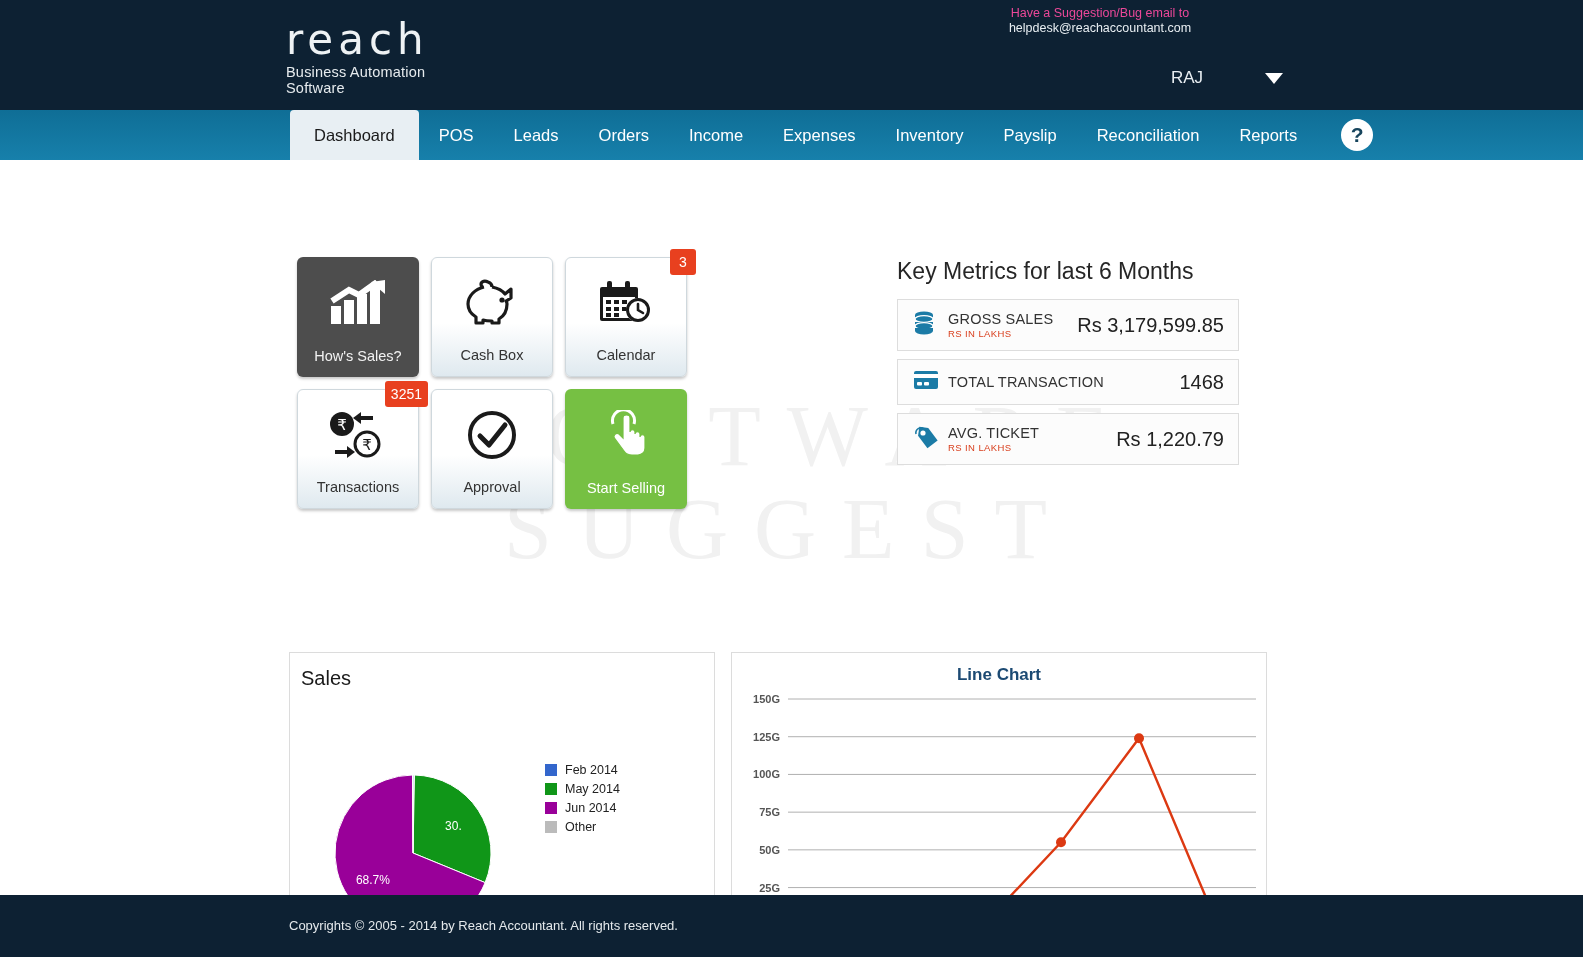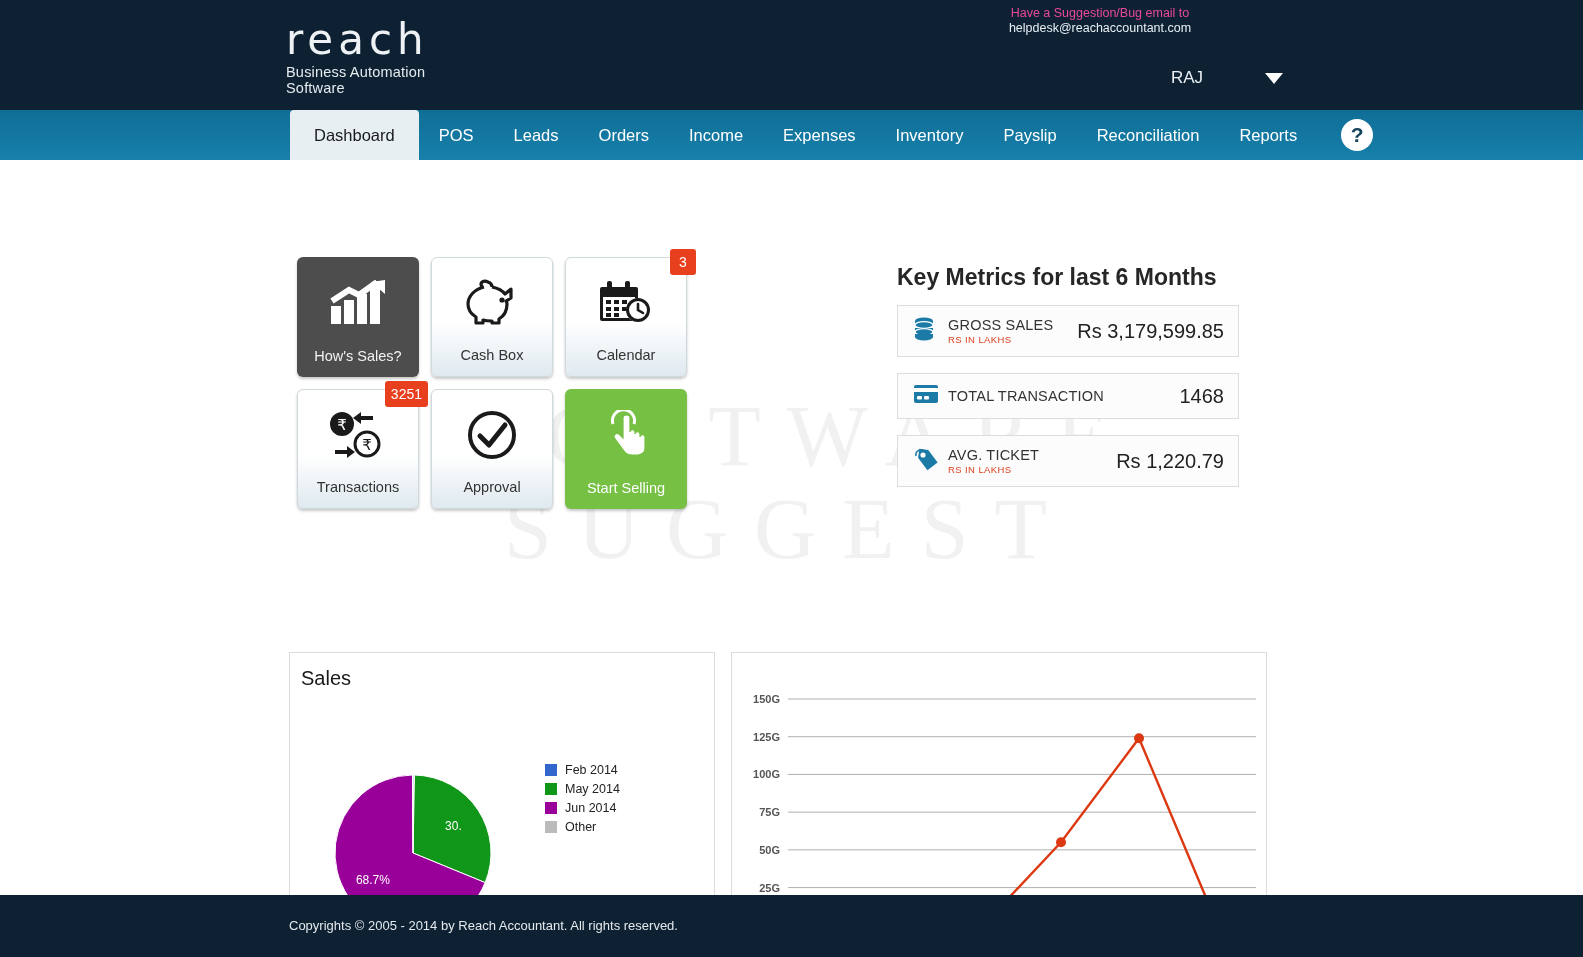--- a/index.html
+++ b/index.html
@@ -147,31 +147,30 @@
     border-radius: 3px;
     font-size: 14px; line-height: 26px;
     text-align: center; padding: 0 6px;
   }
 
   
   .metrics {
     position: absolute; left: 897px; top: 98px; width: 342px;
   }
   .metrics h2 {
-    font-size: 23px; font-weight: 700; color: #262626;
+    font-size: 23px; font-weight: 400; color: #262626;
     margin-bottom: 14px;
-    margin-top: 6px;
   }
   .metric {
     display: flex; align-items: center;
     border: 1px solid #dddddd;
     background: #fcfcfc;
     height: 46px;
     padding: 0 14px 0 16px;
-    margin-bottom: 16px;
+    margin-bottom: 8px;
   }
   .metric .m-icon { width: 34px; flex: none; }
   .metric .m-text { flex: 1; }
   .metric .m-name { font-size: 14.5px; color: #333; letter-spacing: .2px; }
   .metric .m-sub  { font-size: 9.5px; color: #d9401f; letter-spacing: .4px; margin-top: 1px; }
   .metric .m-val  { font-size: 20px; color: #222; font-weight: 400; white-space: nowrap; }
   .metric.tall { height: 52px; }
 
   
   .panel {
@@ -439,20 +438,21 @@
           <span>Jun 2014</span>
         </div>
         <div>
           <span class="sw" style="background:#bbbbbb"></span>
           <span>Other</span>
         </div>
       </div>
     </div>
 
     <div class="panel" id="line-panel">
+      <div class="panel-title-center">Line Chart</div>
 
       <svg id="line-svg" width="534" height="330" style="position:absolute;left:0;top:28px;" viewBox="0 0 534 330">
           <text x="48" y="286" text-anchor="end" font-size="11" font-weight="bold" fill="#555" font-family="&quot;Liberation Sans&quot;, sans-serif">-25G</text>
           <line x1="56" x2="524" y1="244.28571428571428" y2="244.28571428571428" stroke="#b0b0b0" stroke-width="1"></line>
           <text x="48" y="248.28571428571428" text-anchor="end" font-size="11" font-weight="bold" fill="#555" font-family="&quot;Liberation Sans&quot;, sans-serif">0G</text>
           <line x1="56" x2="524" y1="206.57142857142856" y2="206.57142857142856" stroke="#b0b0b0" stroke-width="1"></line>
           <text x="48" y="210.57142857142856" text-anchor="end" font-size="11" font-weight="bold" fill="#555" font-family="&quot;Liberation Sans&quot;, sans-serif">25G</text>
           <line x1="56" x2="524" y1="168.85714285714286" y2="168.85714285714286" stroke="#b0b0b0" stroke-width="1"></line>
           <text x="48" y="172.85714285714286" text-anchor="end" font-size="11" font-weight="bold" fill="#555" font-family="&quot;Liberation Sans&quot;, sans-serif">50G</text>
           <line x1="56" x2="524" y1="131.14285714285714" y2="131.14285714285714" stroke="#b0b0b0" stroke-width="1"></line>

